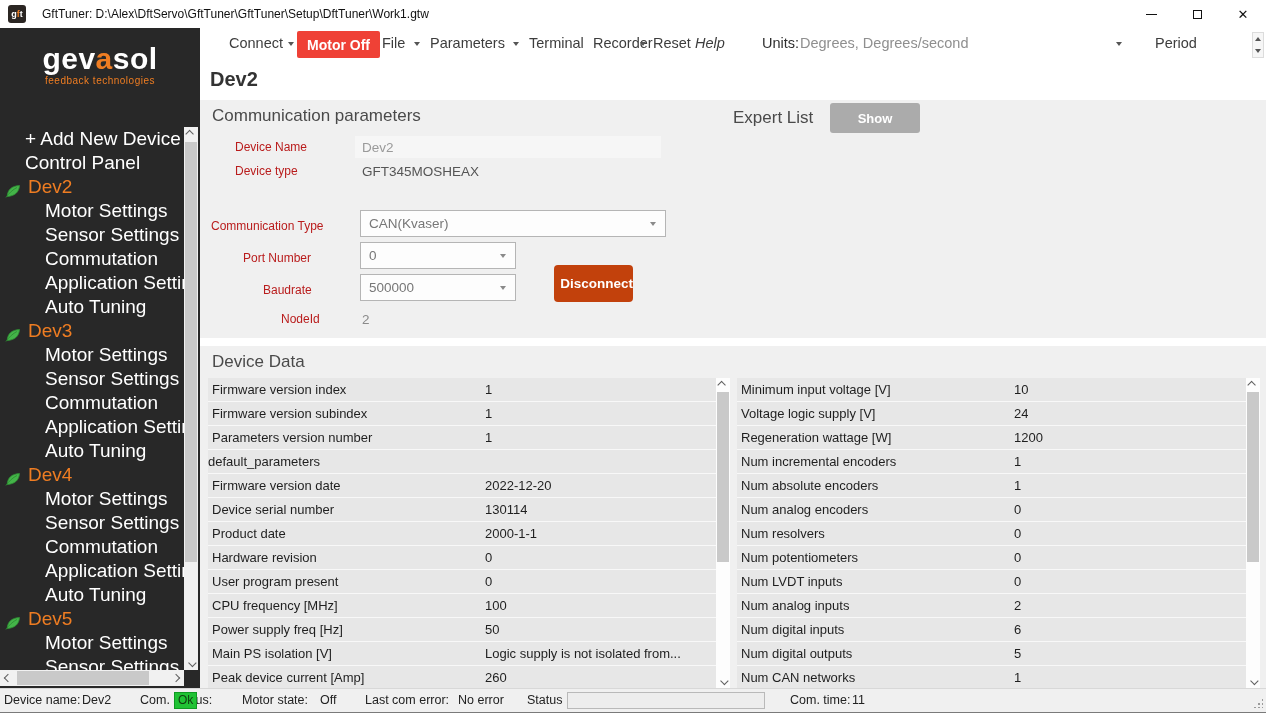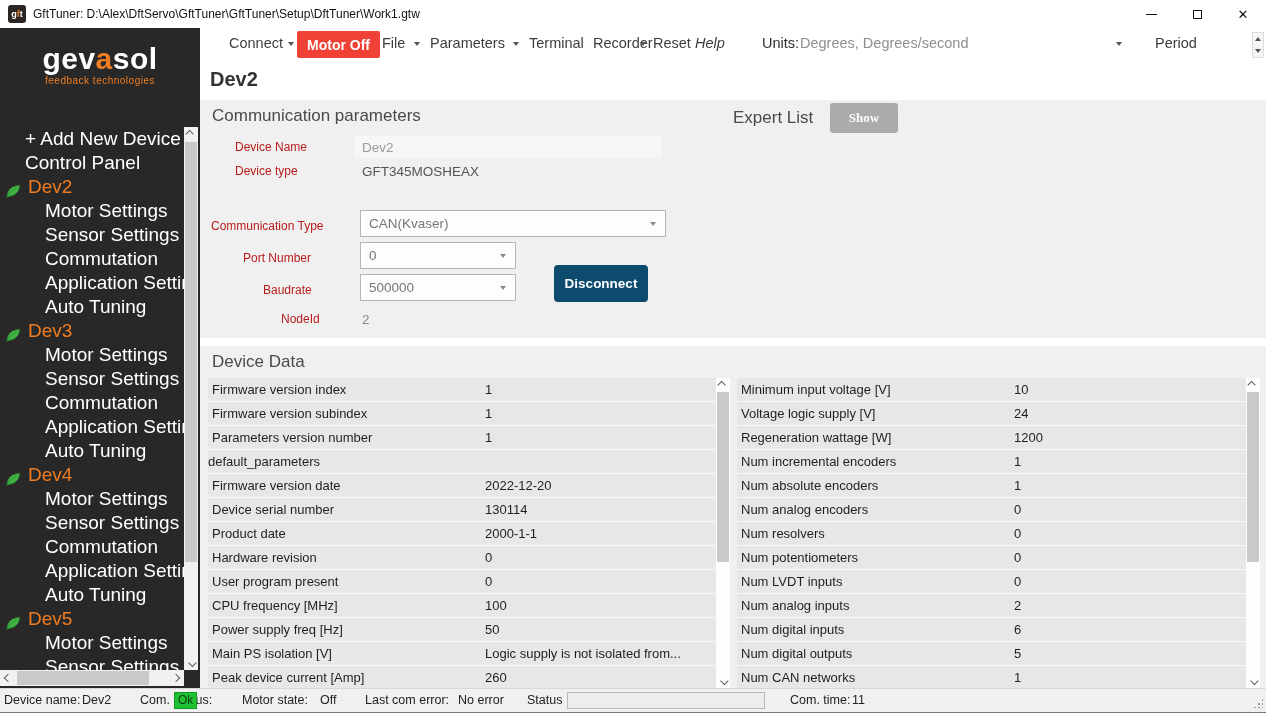--- a/index.html
+++ b/index.html
@@ -4,21 +4,21 @@
 <style>
   * { margin:0; padding:0; box-sizing:border-box; }
   html,body { width:1266px; height:713px; }
   body { font-family:"Liberation Sans", sans-serif; background:#fff; position:relative; overflow:hidden; }
   .app { position:absolute; inset:0; border-bottom:1px solid #7a7a7a; }
 
   
   .titlebar { position:absolute; left:0; top:0; width:1266px; height:28px; background:#fff; display:flex; align-items:center; }
   .appicon { width:18px; height:18px; margin-left:8px; background:#2b2623; border-radius:3px; display:flex; align-items:center; justify-content:center; font-size:9px; font-weight:bold; color:#fff; letter-spacing:0; }
   .appicon .mid { color:#ef7d22; }
-  .wintitle { margin-left:7px; font-size:12px; color:#111; }
+  .wintitle { margin-left:16px; font-size:12px; color:#111; }
   .winbtns { margin-left:auto; display:flex; height:28px; }
   .winbtn { width:46px; height:28px; display:flex; align-items:center; justify-content:center; color:#111; font-size:13px; }
   .minline { width:11px; height:1px; background:#111; display:block; }
   .maxbox { width:9px; height:9px; border:1px solid #111; display:block; }
 
   
   .sidebar { position:absolute; left:0; top:28px; width:200px; height:660px; background:#282828; overflow:hidden; }
   .logo { margin-top:16px; text-align:center; color:#fff; font-size:30px; font-weight:bold; line-height:1; letter-spacing:0.5px; }
   .logo .a { color:#ef7d22; }
   .tagline { text-align:center; color:#ef7d22; font-size:10px; margin-top:1px; letter-spacing:0.5px; }
@@ -64,23 +64,23 @@
   .page-title { position:absolute; left:10px; top:6px; font-size:20px; font-weight:bold; color:#333; }
   .panel { position:absolute; left:0; width:1066px; background:#f0f0f0; }
   .comm-panel { top:38px; height:238px; }
   .data-panel { top:284px; height:342px; overflow:hidden; }
   .sec-title { position:absolute; left:12px; top:6px; font-size:17px; color:#4a4a4a; }
   .flabel { position:absolute; font-size:12px; color:#b91c1c; }
   .fvalue { position:absolute; font-size:13.5px; }
   .namestrip { position:absolute; left:155px; top:36px; width:306px; height:22px; background:#f6f6f6; }
   .ddl { position:absolute; height:27px; background:#fdfdfd; border:1px solid #b5b5b5; font-size:13.5px; color:#777; line-height:25px; padding-left:8px; }
   .ddl .caret { right:9px; top:11px; border-top-color:#8a8a8a; }
-  .btn-orange { position:absolute; left:354px; top:165px; width:94px; height:37px; background:#0c4a6e; border:none; border-radius:4px; color:#fff; font-weight:bold; font-size:13.5px; font-family:"Liberation Sans",sans-serif; }
+  .btn-orange { position:absolute; left:354px; top:165px; width:79px; height:37px; background:#c2410c; border:none; border-radius:4px; color:#fff; font-weight:bold; font-size:13.5px; font-family:"Liberation Sans",sans-serif;text-align:right; }
   .expert-label { position:absolute; left:533px; top:8px; font-size:17px; color:#4a4a4a; }
-  .btn-show { position:absolute; left:630px; top:3px; width:68px; height:30px; background:#ababab; border:none; border-radius:3px; color:#fff; font-weight:bold; font-size:13px; font-family:Liberation Serif, serif;text-align:center; }
+  .btn-show { position:absolute; left:630px; top:3px; width:90px; height:30px; background:#ababab; border:none; border-radius:3px; color:#fff; font-weight:bold; font-size:13px; font-family:Liberation Sans, sans-serif;text-align:center; }
 
   
   .dtable { position:absolute; top:32px; width:508px; }
   .dtable.left { left:8px; }
   .dtable.right { left:537px; width:509px; }
   .trow { height:24px; display:flex; align-items:center; background:#e7e7e7; border-bottom:1px solid #f8f8f8; font-size:13px; color:#1f1f1f; }
   .tlabel { padding-left:4px; width:277px; flex:none; overflow:hidden; white-space:nowrap; }
   .tvalue { white-space:nowrap; overflow:hidden; }
   .tbl-vsb { top:32px; height:310px; }
   .tbl-vsb.l { left:516px; } .tbl-vsb.r { left:1046px; }

